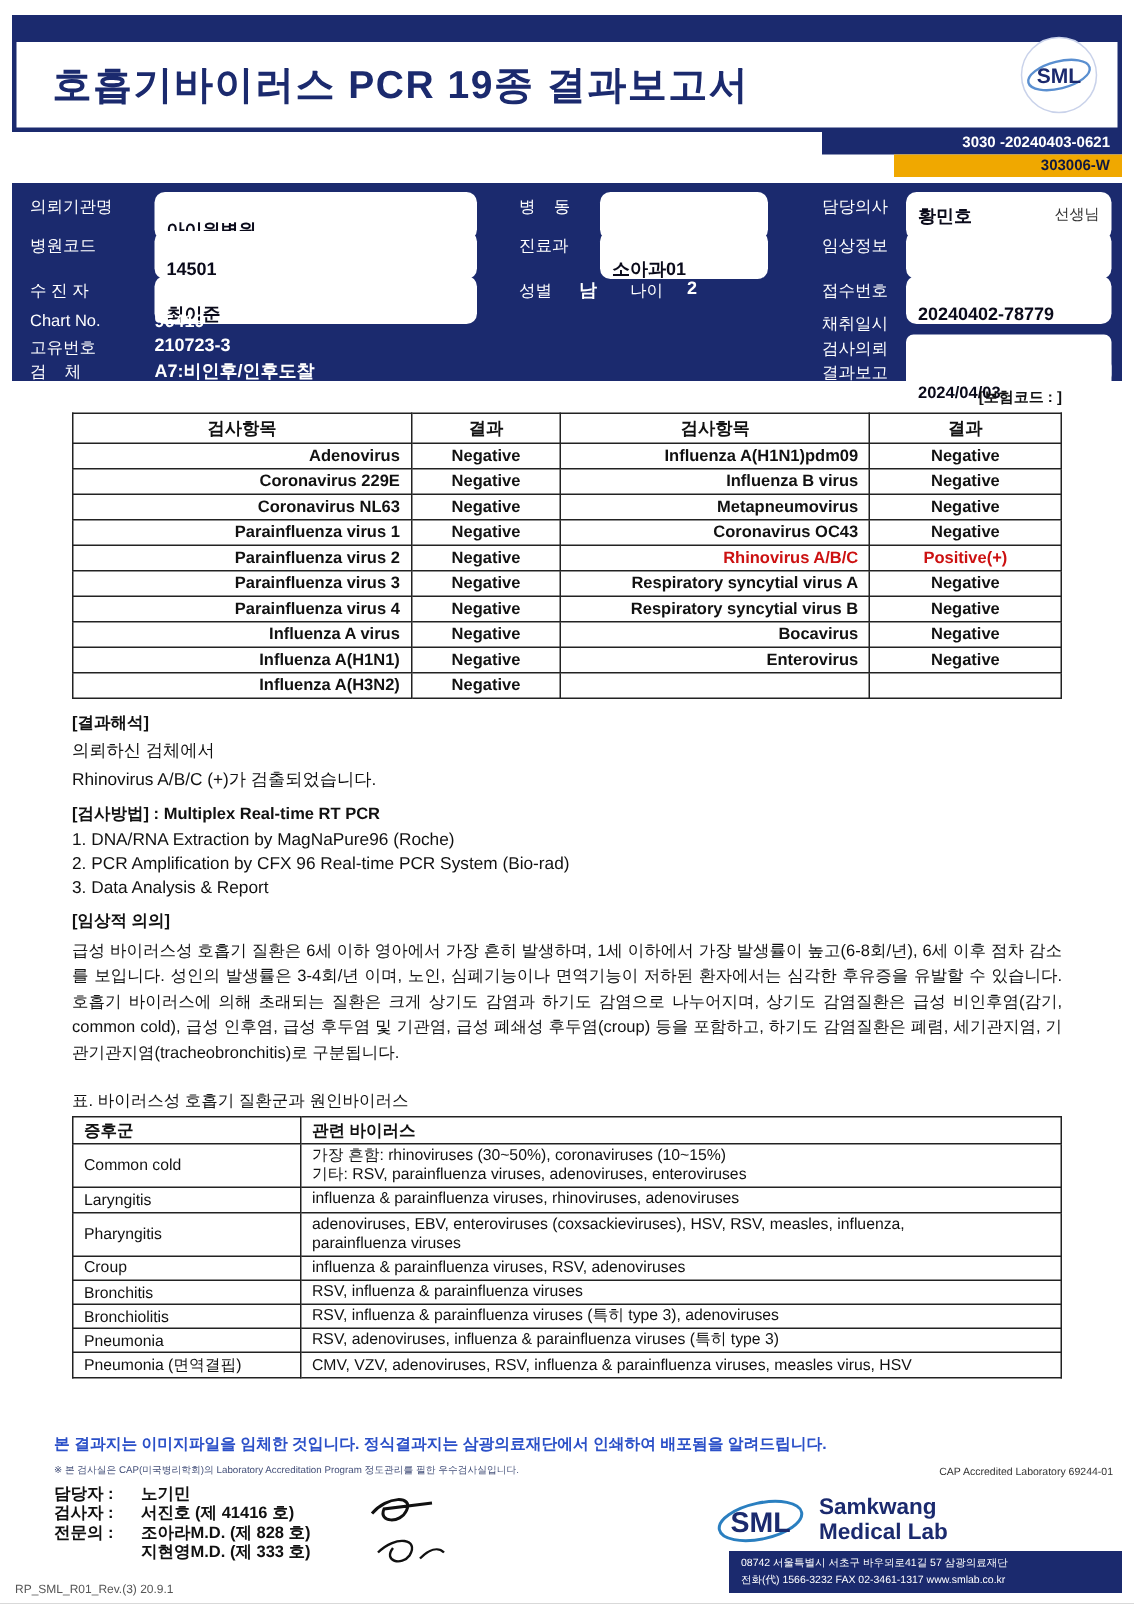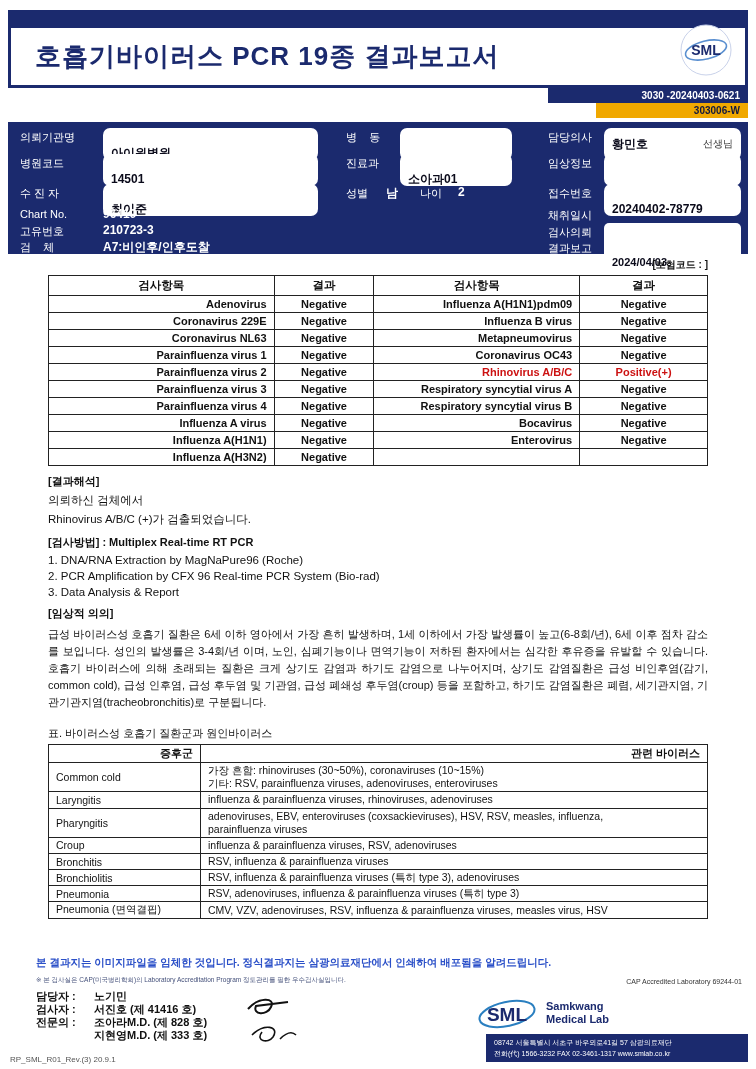--- a/index.html
+++ b/index.html
@@ -38,34 +38,34 @@
   .rtable td.res { font-weight:bold; text-align:center; }
   .rtable .pos { color:var(--red); }
 
   .sec-title { font-weight:bold; font-size:11px; margin-top:8px; }
   .sec-line { font-size:11.5px; margin-top:4px; }
   .clin-body { font-size:11px; line-height:1.55; margin-top:5px; text-align:justify; }
   .tbl-caption { font-size:11px; margin-top:15px; }
 
   .stable { font-size:10.5px; margin-top:3px; }
   .stable th, .stable td { border:1px solid #222; padding:1px 7px; }
-  .stable th { text-align:right; font-weight:bold; font-size:11px; height:16px; }
+  .stable th { text-align:left; font-weight:bold; font-size:11px; height:16px; }
   .stable td.sname { width:152px; text-align:left; vertical-align:middle; }
   .stable td.svir div { line-height:1.25; }
 
   
   .f-notice { position:absolute; left:36px; top:956px; font-size:10.5px; font-weight:bold; color:var(--blue); }
   .f-small { position:absolute; left:36px; top:976px; font-size:6.5px; color:#44507a; }
   .f-cap { position:absolute; right:14px; top:978px; font-size:7px; color:#333; }
   .f-staff { position:absolute; left:36px; top:990px; font-size:11px; font-weight:bold; color:#111; }
   .staff-line { display:flex; height:13px; line-height:13px; }
   .staff-line .role { width:58px; white-space:pre; }
   .f-sign { position:absolute; left:242px; top:995px; }
   .f-logo { position:absolute; left:476px; top:992px; display:flex; align-items:center; gap:8px; }
-  .f-logoname { color:var(--navy); font-weight:bold; font-size:11px; line-height:1.15; }
+  .f-logoname { color:var(--navy); font-weight:bold; font-size:15px; line-height:1.15; }
   .f-addr { position:absolute; right:8px; top:1034px; width:262px; background:var(--navy); color:#fff; font-size:7px; padding:3px 8px; line-height:1.6; }
   .f-doccode { position:absolute; left:10px; top:1055px; font-size:8px; color:#555; }
 </style>
 </head>
 <body>
 
 <div class="page">
 
   <div class="header">
     <div class="header-inner">

